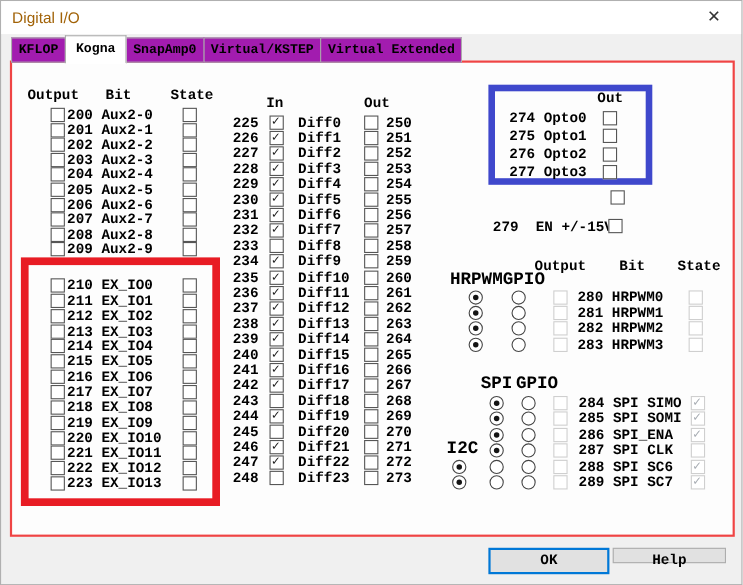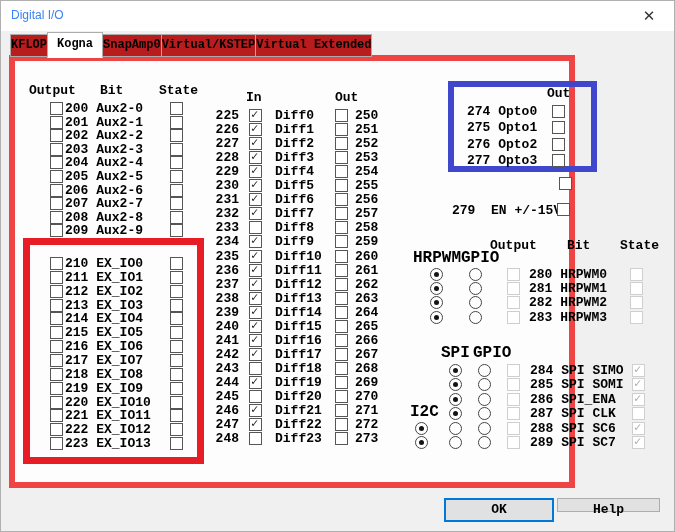--- a/index.html
+++ b/index.html
@@ -1,30 +1,30 @@
 <!DOCTYPE html>
 <html><head>
 <meta charset="utf-8">
 <style>
   html,body{margin:0;padding:0;background:#cfcfcf;}
   .window{position:relative;width:675px;height:532px;background:#f0f0f0;
     border:1px solid #b0b0b0;box-sizing:border-box;overflow:hidden;
     font-family:"Liberation Mono","DejaVu Sans Mono",monospace;font-weight:700;color:#000;}
   .titlebar{position:absolute;left:0;top:0;width:100%;height:30px;background:#ffffff;}
   .title{position:absolute;left:10px;top:7px;font-family:"Liberation Sans","DejaVu Sans",sans-serif;
-    font-weight:400;font-size:12px;color:#3b82f6;}
+    font-weight:400;font-size:14px;color:#a16207;}
   .close{position:absolute;right:8px;top:3px;width:34px;height:24px;text-align:center;line-height:24px;
     font-family:"Liberation Sans",sans-serif;font-weight:400;font-size:15px;color:#333;cursor:default;}
   .tabs{position:absolute;left:9px;top:33px;display:flex;align-items:flex-end;z-index:3;}
-  .tab{height:21px;line-height:21px;padding:0 0;font-size:12px;background:#b91c1c;
+  .tab{height:21px;line-height:21px;padding:0 6px;font-size:12px;background:#a21caf;
     border:1px solid #acacac;margin-right:-1px;position:relative;white-space:pre;}
   .tab.sel{height:24px;line-height:22px;background:#ffffff;top:0px;margin-top:-3px;
     padding:0 9px;z-index:4;border-bottom:1px solid #ffffff;margin-bottom:-1px;}
-  .page{position:absolute;left:8px;top:54px;width:566px;height:433px;background:#fdfdfd;
-    border:6px solid #ef4444;box-sizing:border-box;}
+  .page{position:absolute;left:8px;top:54px;width:659px;height:433px;background:#fdfdfd;
+    border:2px solid #ef4444;box-sizing:border-box;}
   .hdr{position:absolute;font-size:13px;white-space:pre;line-height:14px;}
   .hdr.sm{font-size:16px;}
   .rows{position:absolute;left:0;top:0;width:100%;}
   .row{position:absolute;left:0;height:14px;width:100%;}
   .t{position:absolute;top:0;font-size:13px;line-height:14px;white-space:pre;}
   .n{position:absolute;top:0;font-size:13px;line-height:14px;white-space:pre;}
   .cb{position:absolute;top:0;width:13px;height:13px;background:#fff;border:1px solid #565656;box-sizing:border-box;}
   .cb.on::after{content:"\2713";position:absolute;left:1px;top:-1px;font-size:12px;line-height:13px;color:#1a1a1a;}
   .cb.dis{border-color:#cfcfcf;}
   .cb.dis.on::after{color:#a8adb3;}

